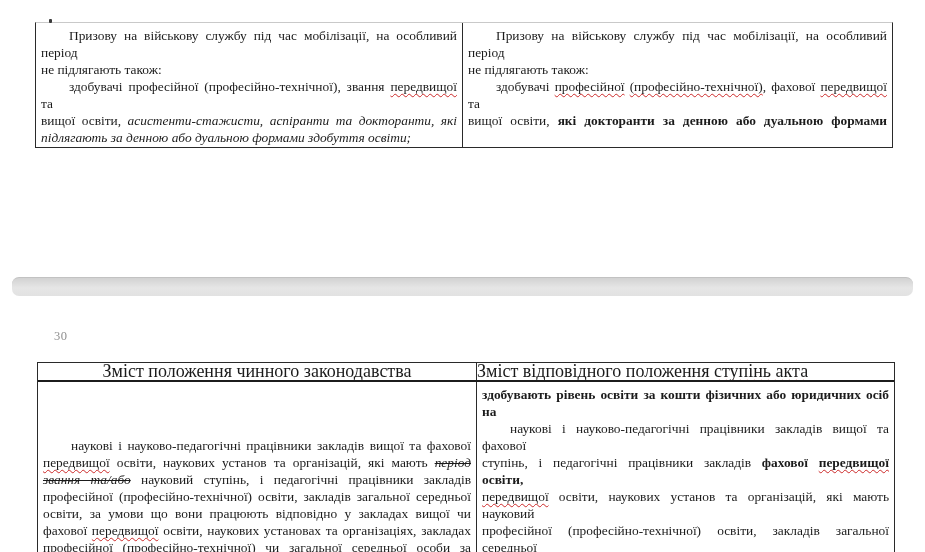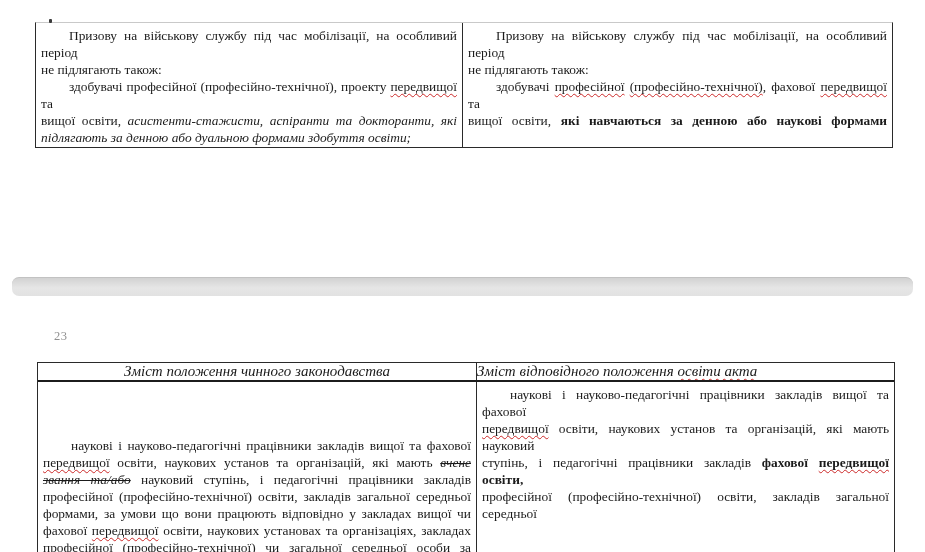--- a/index.html
+++ b/index.html
@@ -22,22 +22,22 @@
     flex-direction: row; overflow: hidden;
   }
   .tbl-44 {
     left: 37px; top: 354px; width: 858px; height: 198px;
     border-left: 1px solid #2a2a2a; border-right: 1px solid #2a2a2a;
     border-top: 1px solid #2a2a2a;
     overflow: hidden;
   }
   .hdr-row { display: flex; flex-direction: row; border-bottom: 2px solid #1c1c1c; }
   .hdr-cell {
-    box-sizing: border-box; font-size: 15px; line-height: 17px; height: 17px;
-    text-align: center; overflow: hidden; white-space: nowrap; font-style: italic;
+    box-sizing: border-box; font-size: 18px; line-height: 17px; height: 17px;
+    text-align: center; overflow: hidden; white-space: nowrap;
   }
   .body-row { display: flex; flex-direction: row; flex: 1; overflow: hidden; }
   .cell {
     box-sizing: border-box; font-size: 13.4px; line-height: 17px;
     padding: 4px 5px 0 5px; overflow: hidden;
   }
   .cell-divider { border-right: 1px solid #2a2a2a; }
   .w-left-top  { width: 427px; }
   .w-right-top { width: 431px; flex: 1; }
   .w-left-44   { width: 439px; }
@@ -75,58 +75,59 @@
 </style>
 </head>
 <body>
 
 <div class="canvas">
 
   <div class="tbl tbl-top">
     <div class="cell w-left-top cell-divider">
         <div class="tline tindent"><span>Призову на військову службу під час мобілізації, на особливий період</span></div>
         <div class="tline tlast"><span>не підлягають також:</span></div>
-        <div class="tline tindent"><span>здобувачі професійної (професійно-технічної), проекту </span><span class="sq">передвищої</span><span> та</span></div>
+        <div class="tline tindent"><span>здобувачі професійної (професійно-технічної), звання </span><span class="sq">передвищої</span><span> та</span></div>
         <div class="tline"><span>вищої освіти, </span><span class="i">асистенти-стажисти, аспіранти та докторанти, які</span></div>
         <div class="tline tlast"><span class="i">підлягають за денною або дуальною формами здобуття освіти;</span></div>
       </div>
     <div class="cell w-right-top">
         <div class="tline tindent"><span>Призову на військову службу під час мобілізації, на особливий період</span></div>
         <div class="tline tlast"><span>не підлягають також:</span></div>
         <div class="tline tindent"><span>здобувачі </span><span class="sq">професійної</span><span> </span><span class="sq">(професійно-технічної)</span><span>, фахової </span><span class="sq">передвищої</span><span> та</span></div>
-        <div class="tline"><span>вищої освіти, </span><span class="b">які навчаються за денною або наукові формами</span></div>
+        <div class="tline"><span>вищої освіти, </span><span class="b">які докторанти за денною або дуальною формами</span></div>
         <div class="tline"></div>
       </div>
   </div>
   <div class="cut-mark"></div>
 
   <div class="page-separator"></div>
 
-  <div class="page-number">23</div>
+  <div class="page-number">30</div>
 
   <div class="tbl tbl-44">
     <div class="hdr-row">
       <div class="hdr-cell w-left-44 cell-divider">Зміст положення чинного законодавства</div>
       <div class="hdr-cell w-right-44">
-          <div class="tline tlast"><span>Зміст відповідного положення </span><span class="sq">освіти акта</span></div>
+          <div class="tline tlast"><span>Зміст відповідного положення </span><span class="sq">ступінь акта</span></div>
         </div>
     </div>
     <div class="body-row">
       <div class="cell w-left-44 cell-divider pad-skip-top">
           <div class="tline tindent"><span>наукові і науково-педагогічні працівники закладів вищої та фахової</span></div>
-          <div class="tline"><span class="sq">передвищої</span><span> освіти, наукових установ та організацій, які мають </span><span class="st">вчене</span></div>
+          <div class="tline"><span class="sq">передвищої</span><span> освіти, наукових установ та організацій, які мають </span><span class="st">період</span></div>
           <div class="tline"><span class="st">звання та/або</span><span> науковий ступінь, і педагогічні працівники закладів</span></div>
           <div class="tline"><span>професійної (професійно-технічної) освіти, закладів загальної середньої</span></div>
-          <div class="tline"><span>формами, за умови що вони працюють відповідно у закладах вищої чи</span></div>
+          <div class="tline"><span>освіти, за умови що вони працюють відповідно у закладах вищої чи</span></div>
           <div class="tline"><span>фахової </span><span class="sq">передвищої</span><span> освіти, наукових установах та організаціях, закладах</span></div>
           <div class="tline"><span>професійної (професійно-технічної) чи загальної середньої особи за</span></div>
           <div class="tline tlast"><span>основним місцем роботи не менш як на 0,75 ставки;</span></div>
         </div>
       <div class="cell w-right-44">
+          <div class="tline"><span class="b">здобувають рівень освіти за кошти фізичних або юридичних осіб на</span></div>
           <div class="tline tindent"><span>наукові і науково-педагогічні працівники закладів вищої та фахової</span></div>
+          <div class="tline"><span>ступінь, і педагогічні працівники закладів </span><span class="b">фахової </span><span class="b sq">передвищої</span><span class="b"> освіти,</span></div>
           <div class="tline"><span class="sq">передвищої</span><span> освіти, наукових установ та організацій, які мають науковий</span></div>
-          <div class="tline"><span>ступінь, і педагогічні працівники закладів </span><span class="b">фахової </span><span class="b sq">передвищої</span><span class="b"> освіти,</span></div>
           <div class="tline"><span>професійної (професійно-технічної) освіти, закладів загальної середньої</span></div>
         </div>
     </div>
   </div>
 
 </div>
 
 </body></html>

